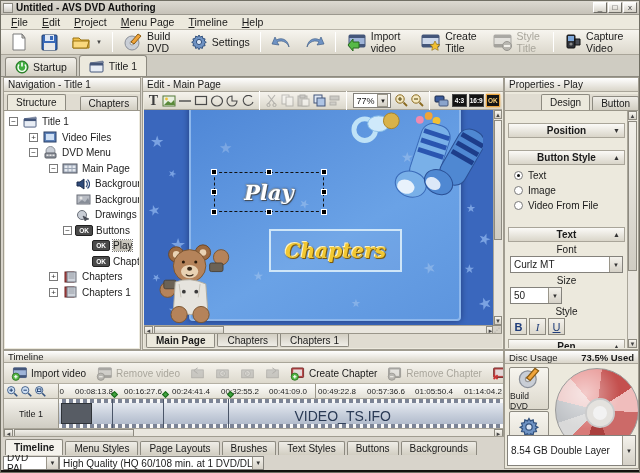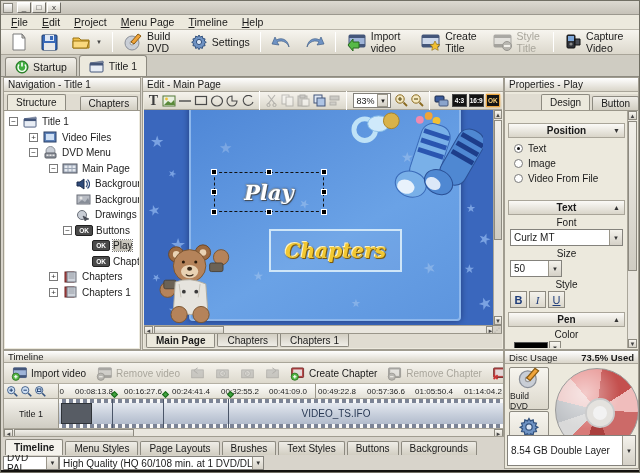--- a/index.html
+++ b/index.html
@@ -97,21 +97,21 @@
   .tl-btn.disabled { color:#a9a69c; }
   .tl-btn.disabled svg { opacity:.45; filter:grayscale(1); }
   .ruler { position:relative; height:15px; background:linear-gradient(#fdfdfb,#e4e1d7); border-bottom:1px solid #a9a599; font-size:8px; color:#222; overflow:hidden; }
   .ts { position:absolute; top:3px; width:48px; text-align:center; }
   .chap-mark { position:absolute; bottom:1px; width:5px; height:5px; background:#3fa33f; border:1px solid #1c6b1c; transform:rotate(45deg); }
   .track-row { position:relative; height:29px; display:flex; }
   .track-label { width:55px; background:linear-gradient(#f4f2ec,#cfccc2); border-right:1px solid #9a968a; display:flex; align-items:center; justify-content:center; font-size:9px; }
   .track { position:relative; flex:1; background:linear-gradient(#eef1f6,#c6cedb 55%,#aab4c6); overflow:hidden; }
   .film-edge { position:absolute; left:0; right:0; height:4px; background:repeating-linear-gradient(90deg,#f8f8f8 0 3px,#7c8496 3px 7px); }
   .clip-line { position:absolute; top:0; bottom:0; width:1px; background:#4a5568; }
-  .clip-name { position:absolute; top:9px; left:222px; width:110px; text-align:center; font-size:10px; color:#2a3a55; }
+  .clip-name { position:absolute; top:9px; left:222px; width:110px; text-align:right; font-size:14px; color:#2a3a55; }
   .thumb { position:absolute; left:2px; top:4px; width:31px; height:21px; background:#575c64; border:1px solid #2f3338; }
   .tl-hscroll { position:relative; height:10px; background:#e9e6de; border-top:1px solid #a9a599; }
   .ruler-zoom { position:absolute; left:0; top:0; width:55px; height:15px; background:linear-gradient(#f4f2ec,#dcd8cc); border-right:1px solid #9a968a; display:flex; align-items:center; gap:1px; padding-left:2px; z-index:2; }
 
   
   .lib-tabs { position:absolute; left:2px; top:437px; width:501px; height:17px; display:flex; align-items:flex-end; gap:2px; padding-left:2px; background:#d8d4cb; }
   .ltab { height:14px; padding:0 8px; font-size:10px; border:1px solid #8d8a80; border-bottom:none; border-radius:2px 2px 0 0; background:linear-gradient(#efede7,#d2cec2); display:flex; align-items:center; }
   .ltab.active { background:#f4f2ec; height:16px; font-weight:bold; position:relative; z-index:2; }
   .format-bar { position:absolute; left:2px; top:455px; width:501px; height:14px; display:flex; align-items:center; background:#d8d4cb; }
 
@@ -130,20 +130,21 @@
 
   svg { display:block; }
 </style>
 </head>
 <body>
 
 <div id="app">
 
   <div class="titlebar">
     <div class="appicon"></div>
+    <div class="t">Untitled - AVS DVD Authoring</div>
     <div class="winbtn">_</div>
     <div class="winbtn">□</div>
     <div class="winbtn">x</div>
   </div>
 
   <div class="menubar">
     <span class="menu-item">File</span>
     <span class="menu-item">Edit</span>
     <span class="menu-item">Project</span>
     <span class="menu-item">Menu Page</span>
@@ -478,21 +479,21 @@
           </svg>
         </div>
       <div class="ebtn disabled">
           <svg width="13" height="13" viewBox="0 0 13 13">
             <rect x="2" y="2" width="9" height="4" fill="#d98a8a" stroke="#8a4a4a"></rect>
             <rect x="2" y="8" width="6" height="3" fill="#d9b08a" stroke="#8a6a4a"></rect>
           </svg>
         </div>
       <div class="tsep"></div>
       <div class="zoombox">
-        <span>83%</span>
+        <span>77%</span>
         <span class="zb-arrow">▼</span>
       </div>
       <div class="ebtn">
           <svg width="15" height="15" viewBox="0 0 15 15">
             <circle cx="6" cy="6" r="4.2" fill="#f4e8c0" stroke="#8a6a20"></circle>
             <line x1="9.5" y1="9.5" x2="13" y2="13" stroke="#8a6a20" stroke-width="1.8"></line>
             <path d="M4 6 h4 M6 4 v4" stroke="#5a4a10" stroke-width="1.1"></path>
           </svg>
         </div>
       <div class="ebtn">
@@ -624,20 +625,24 @@
     <div class="panel-hdr">Properties - Play</div>
     <div class="ptabs" style="margin-top:2px;padding-left:36px;">
       <div class="ptab active">Design</div>
       <div class="ptab">Button</div>
     </div>
     <div class="props-content">
       <div class="sec-hdr">
         <span>Position</span>
         <span class="tri">▼</span>
       </div>
+      <div class="sec-hdr">
+        <span>Button Style</span>
+        <span class="tri">▲</span>
+      </div>
       <div style="padding:3px 0 2px;">
         <div class="radio-row">
           <span class="radio on"></span>
           <span>Text</span>
         </div>
         <div class="radio-row">
           <span class="radio"></span>
           <span>Image</span>
         </div>
         <div class="radio-row">

